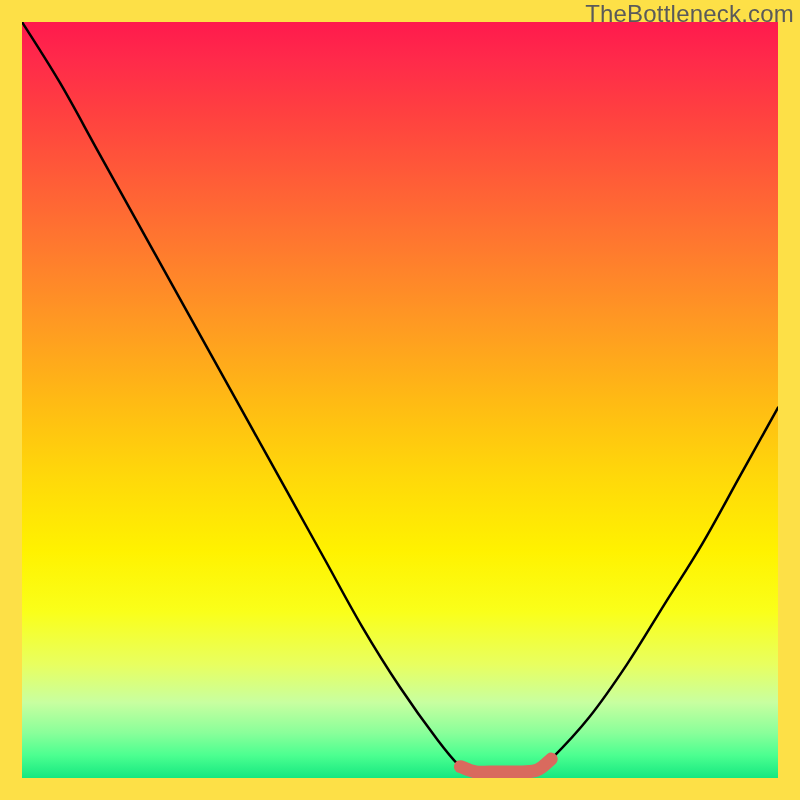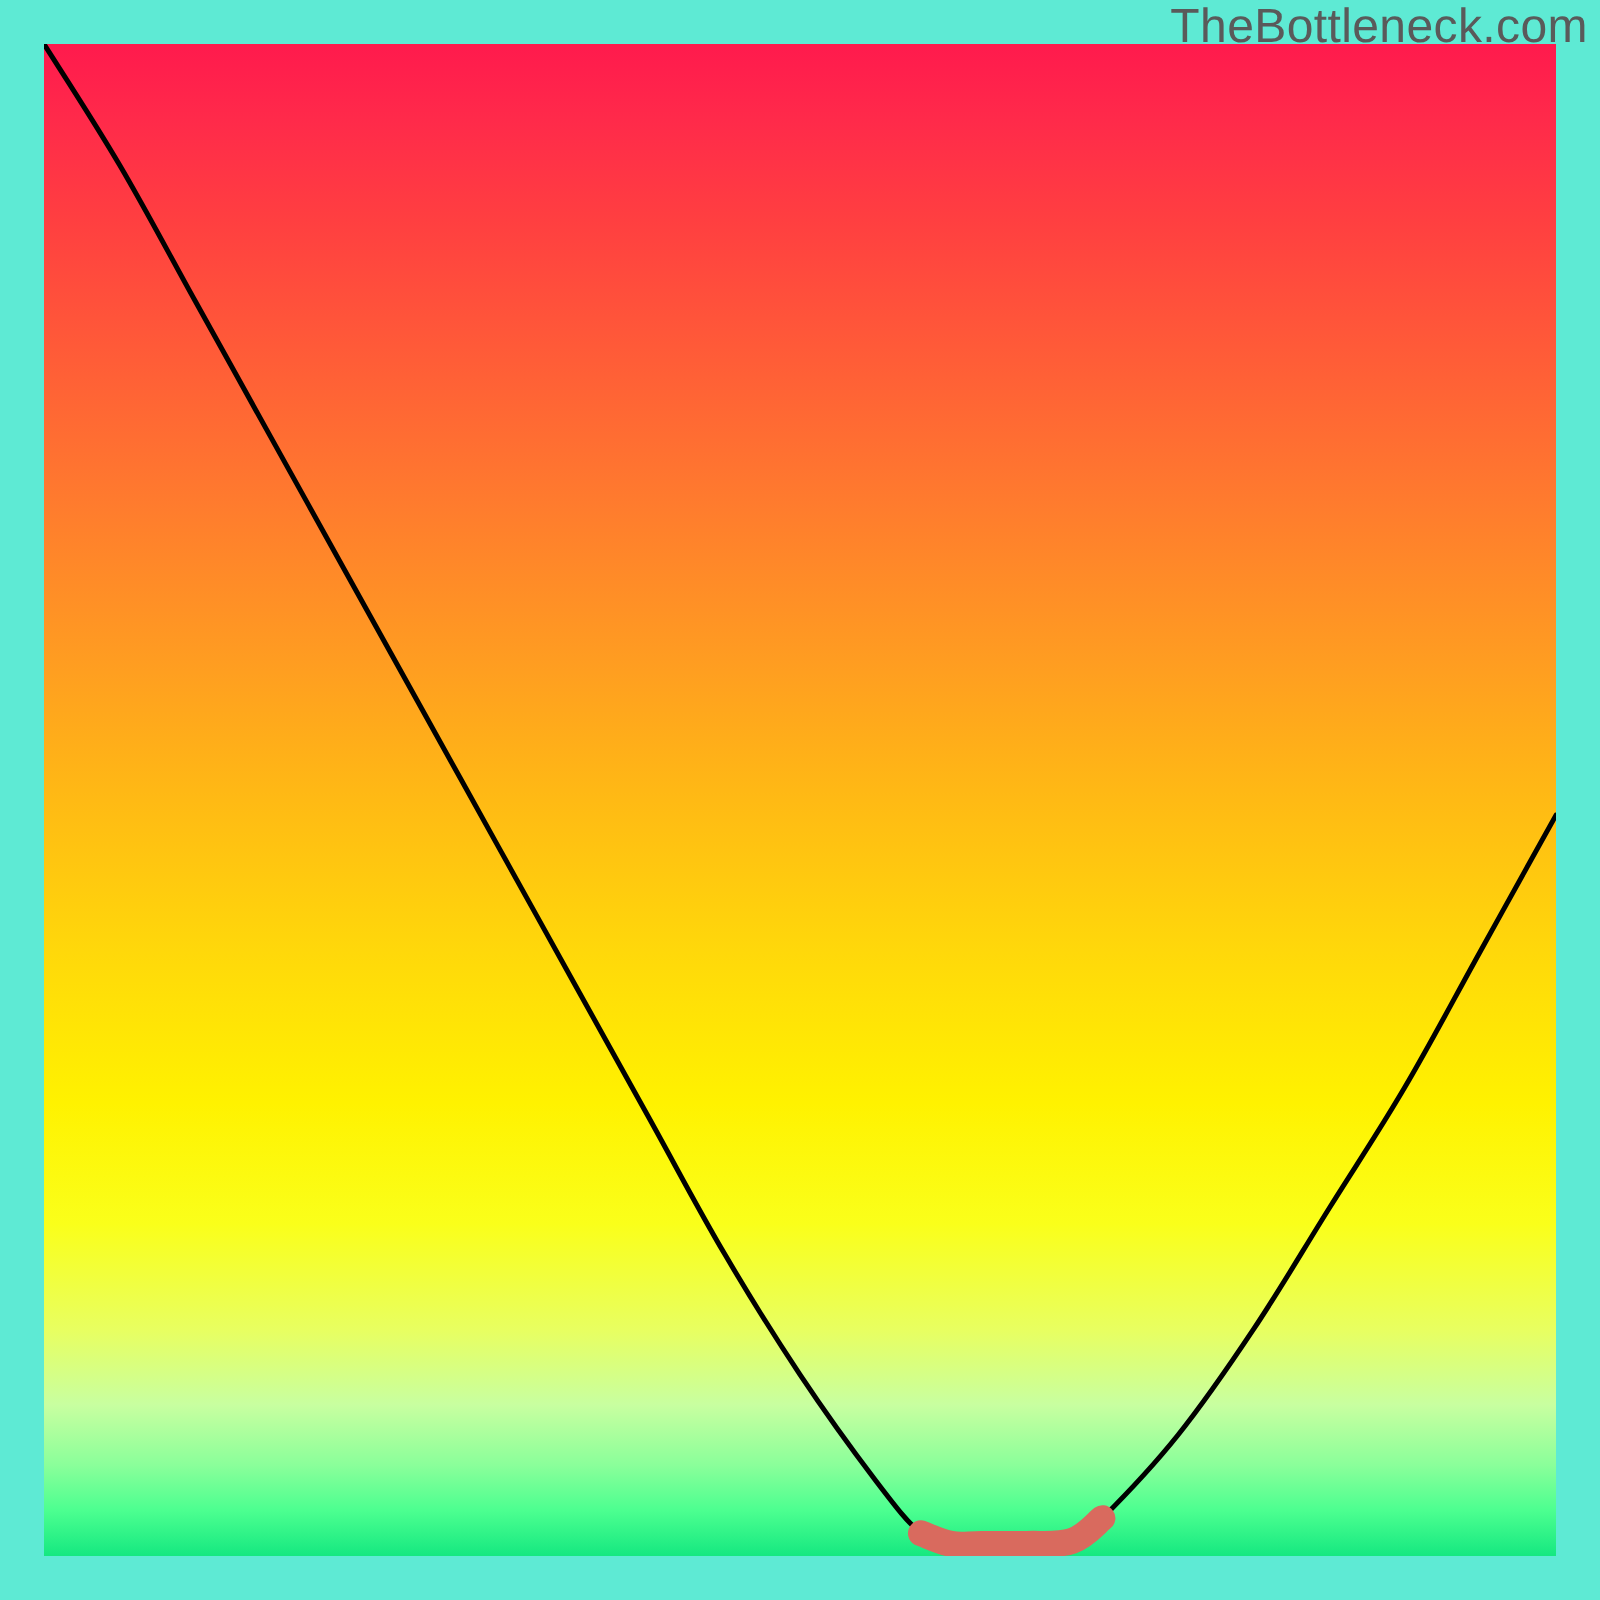--- a/index.html
+++ b/index.html
@@ -1,21 +1,21 @@
 <!DOCTYPE html>
 <html><head>
 <meta charset="utf-8">
 <style>
   * { margin: 0; padding: 0; box-sizing: border-box; }
   body { width: 800px; height: 800px; overflow: hidden; font-family: Arial, sans-serif; }
   .chart-container {
     position: relative;
     width: 800px;
     height: 800px;
-    background: #5eead4;
+    background: #fde047;
   }
   .plot-area {
     position: absolute;
     left: 22px;
     top: 22px;
     width: 756px;
     height: 756px;
     background: linear-gradient(to bottom,
       #ff1a4d 0%,
       #ff2a4a 5%,

